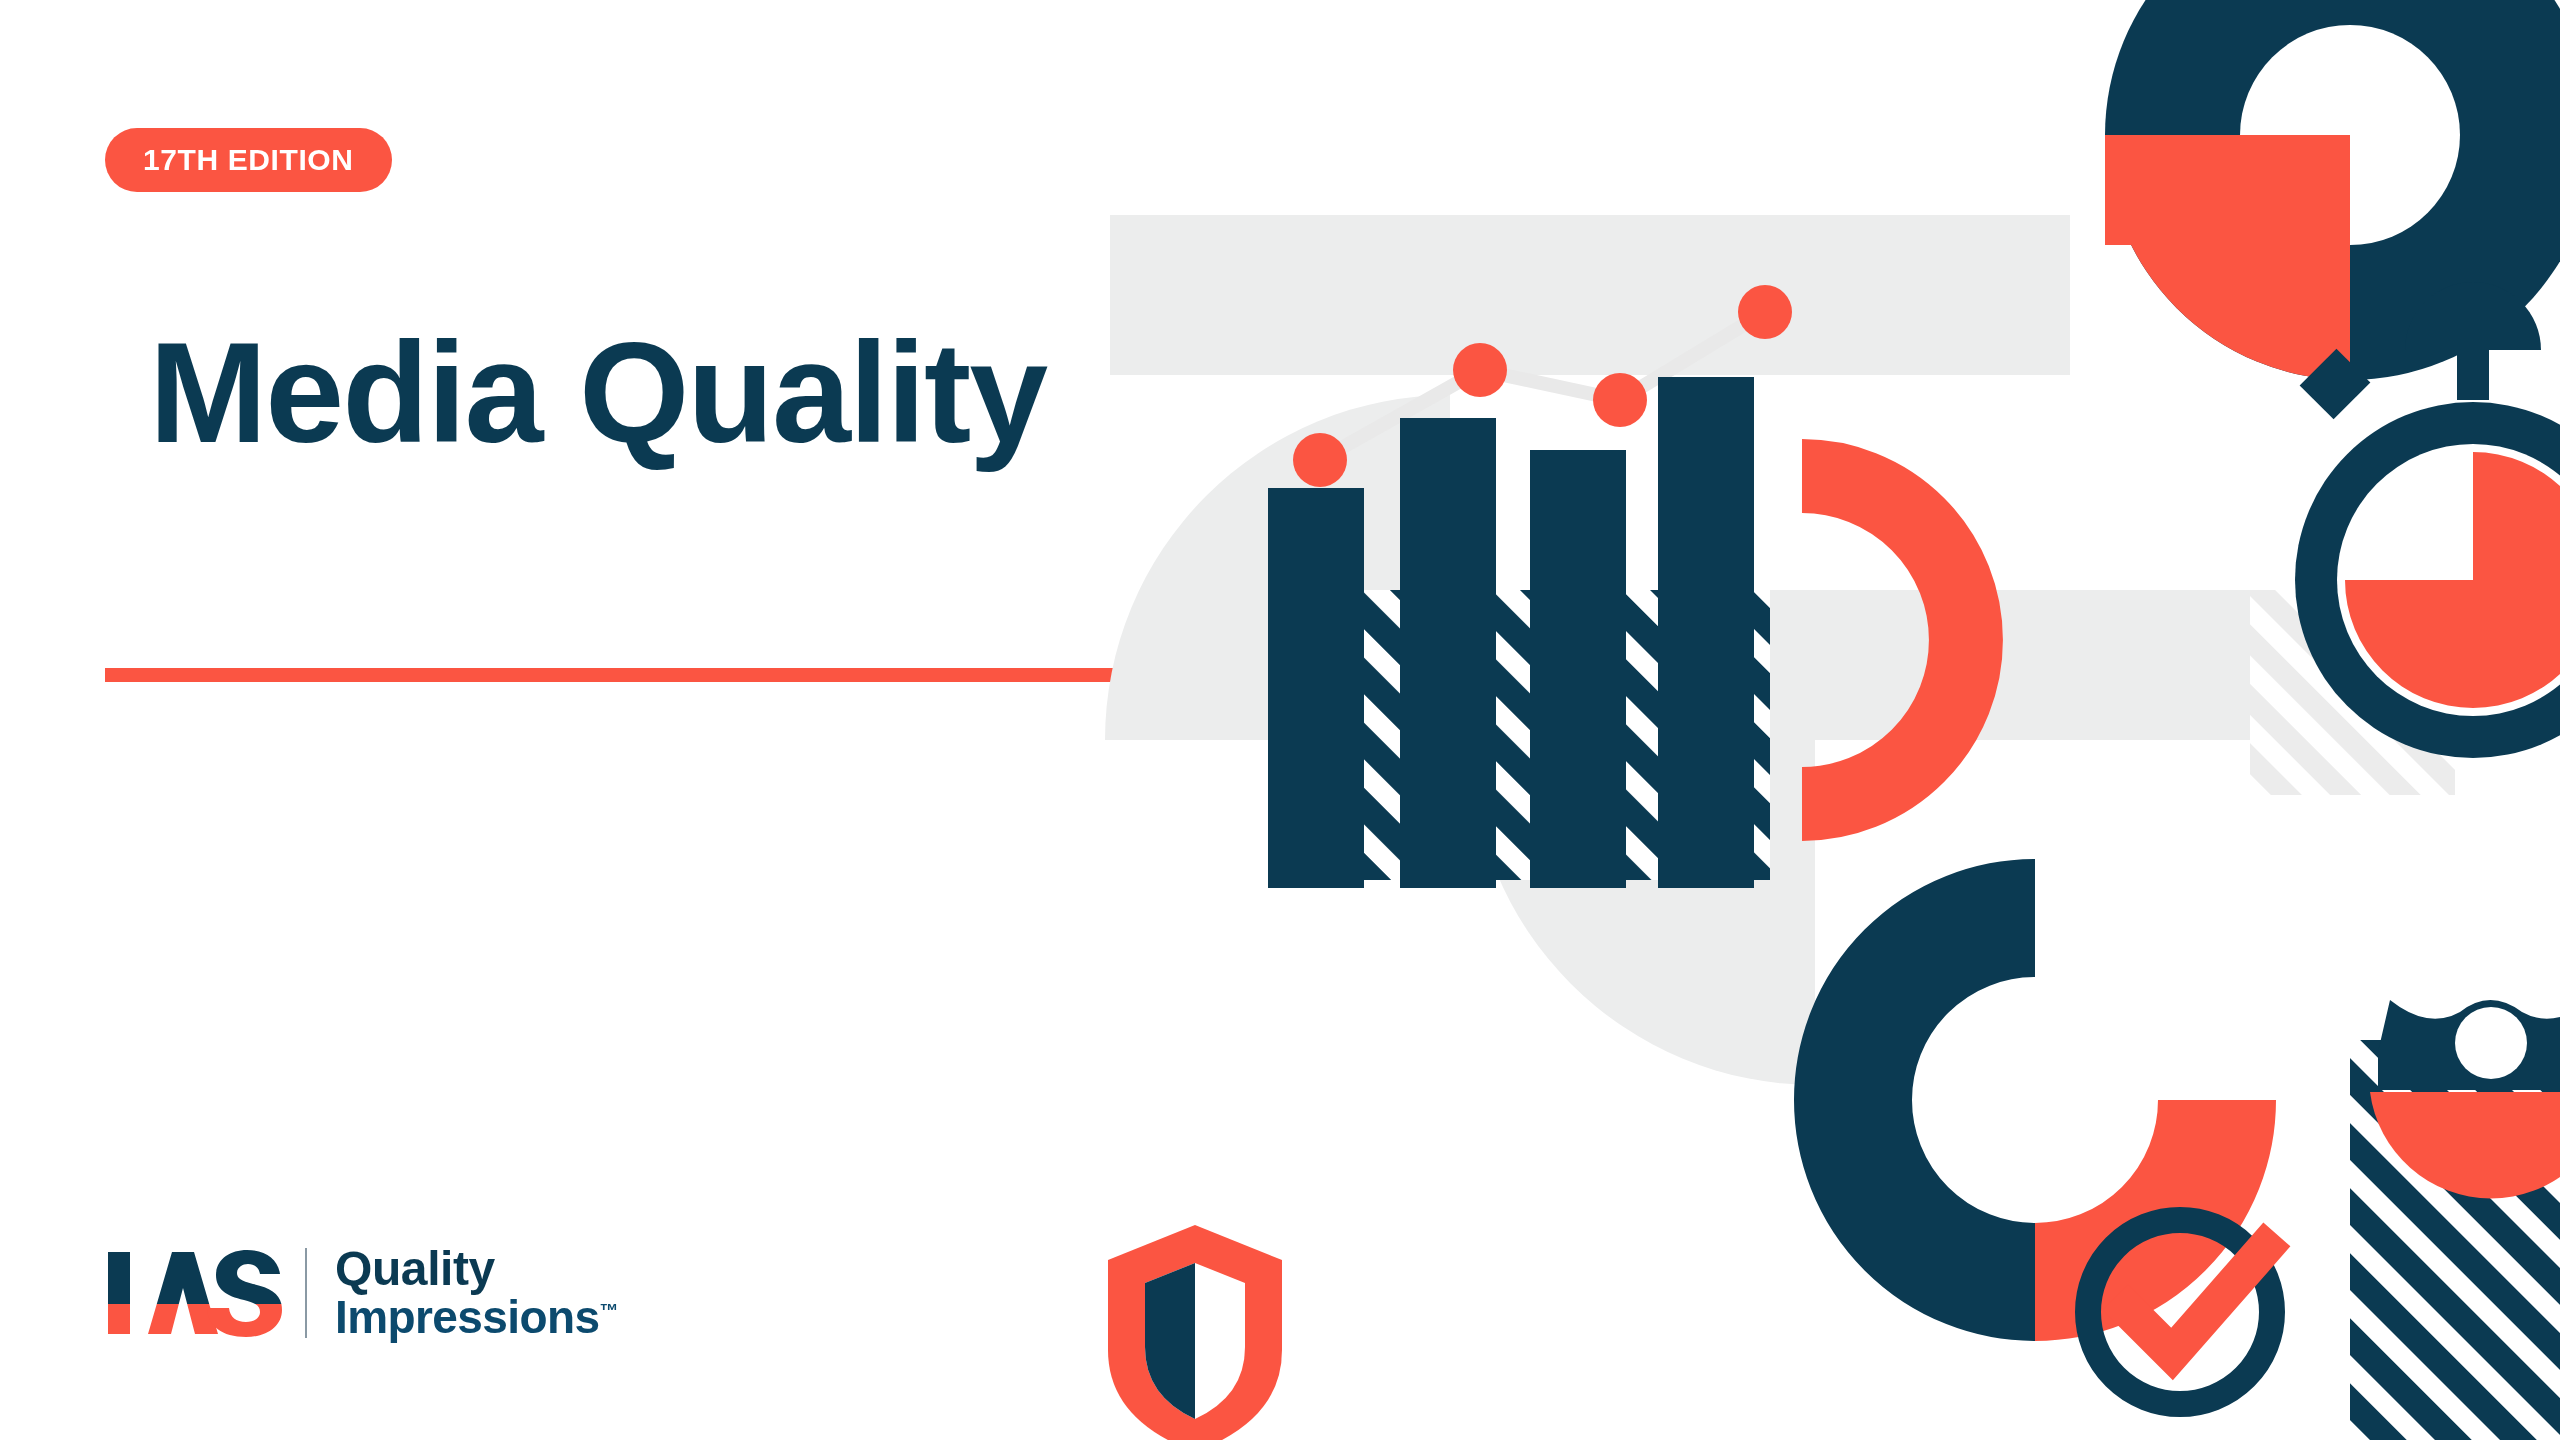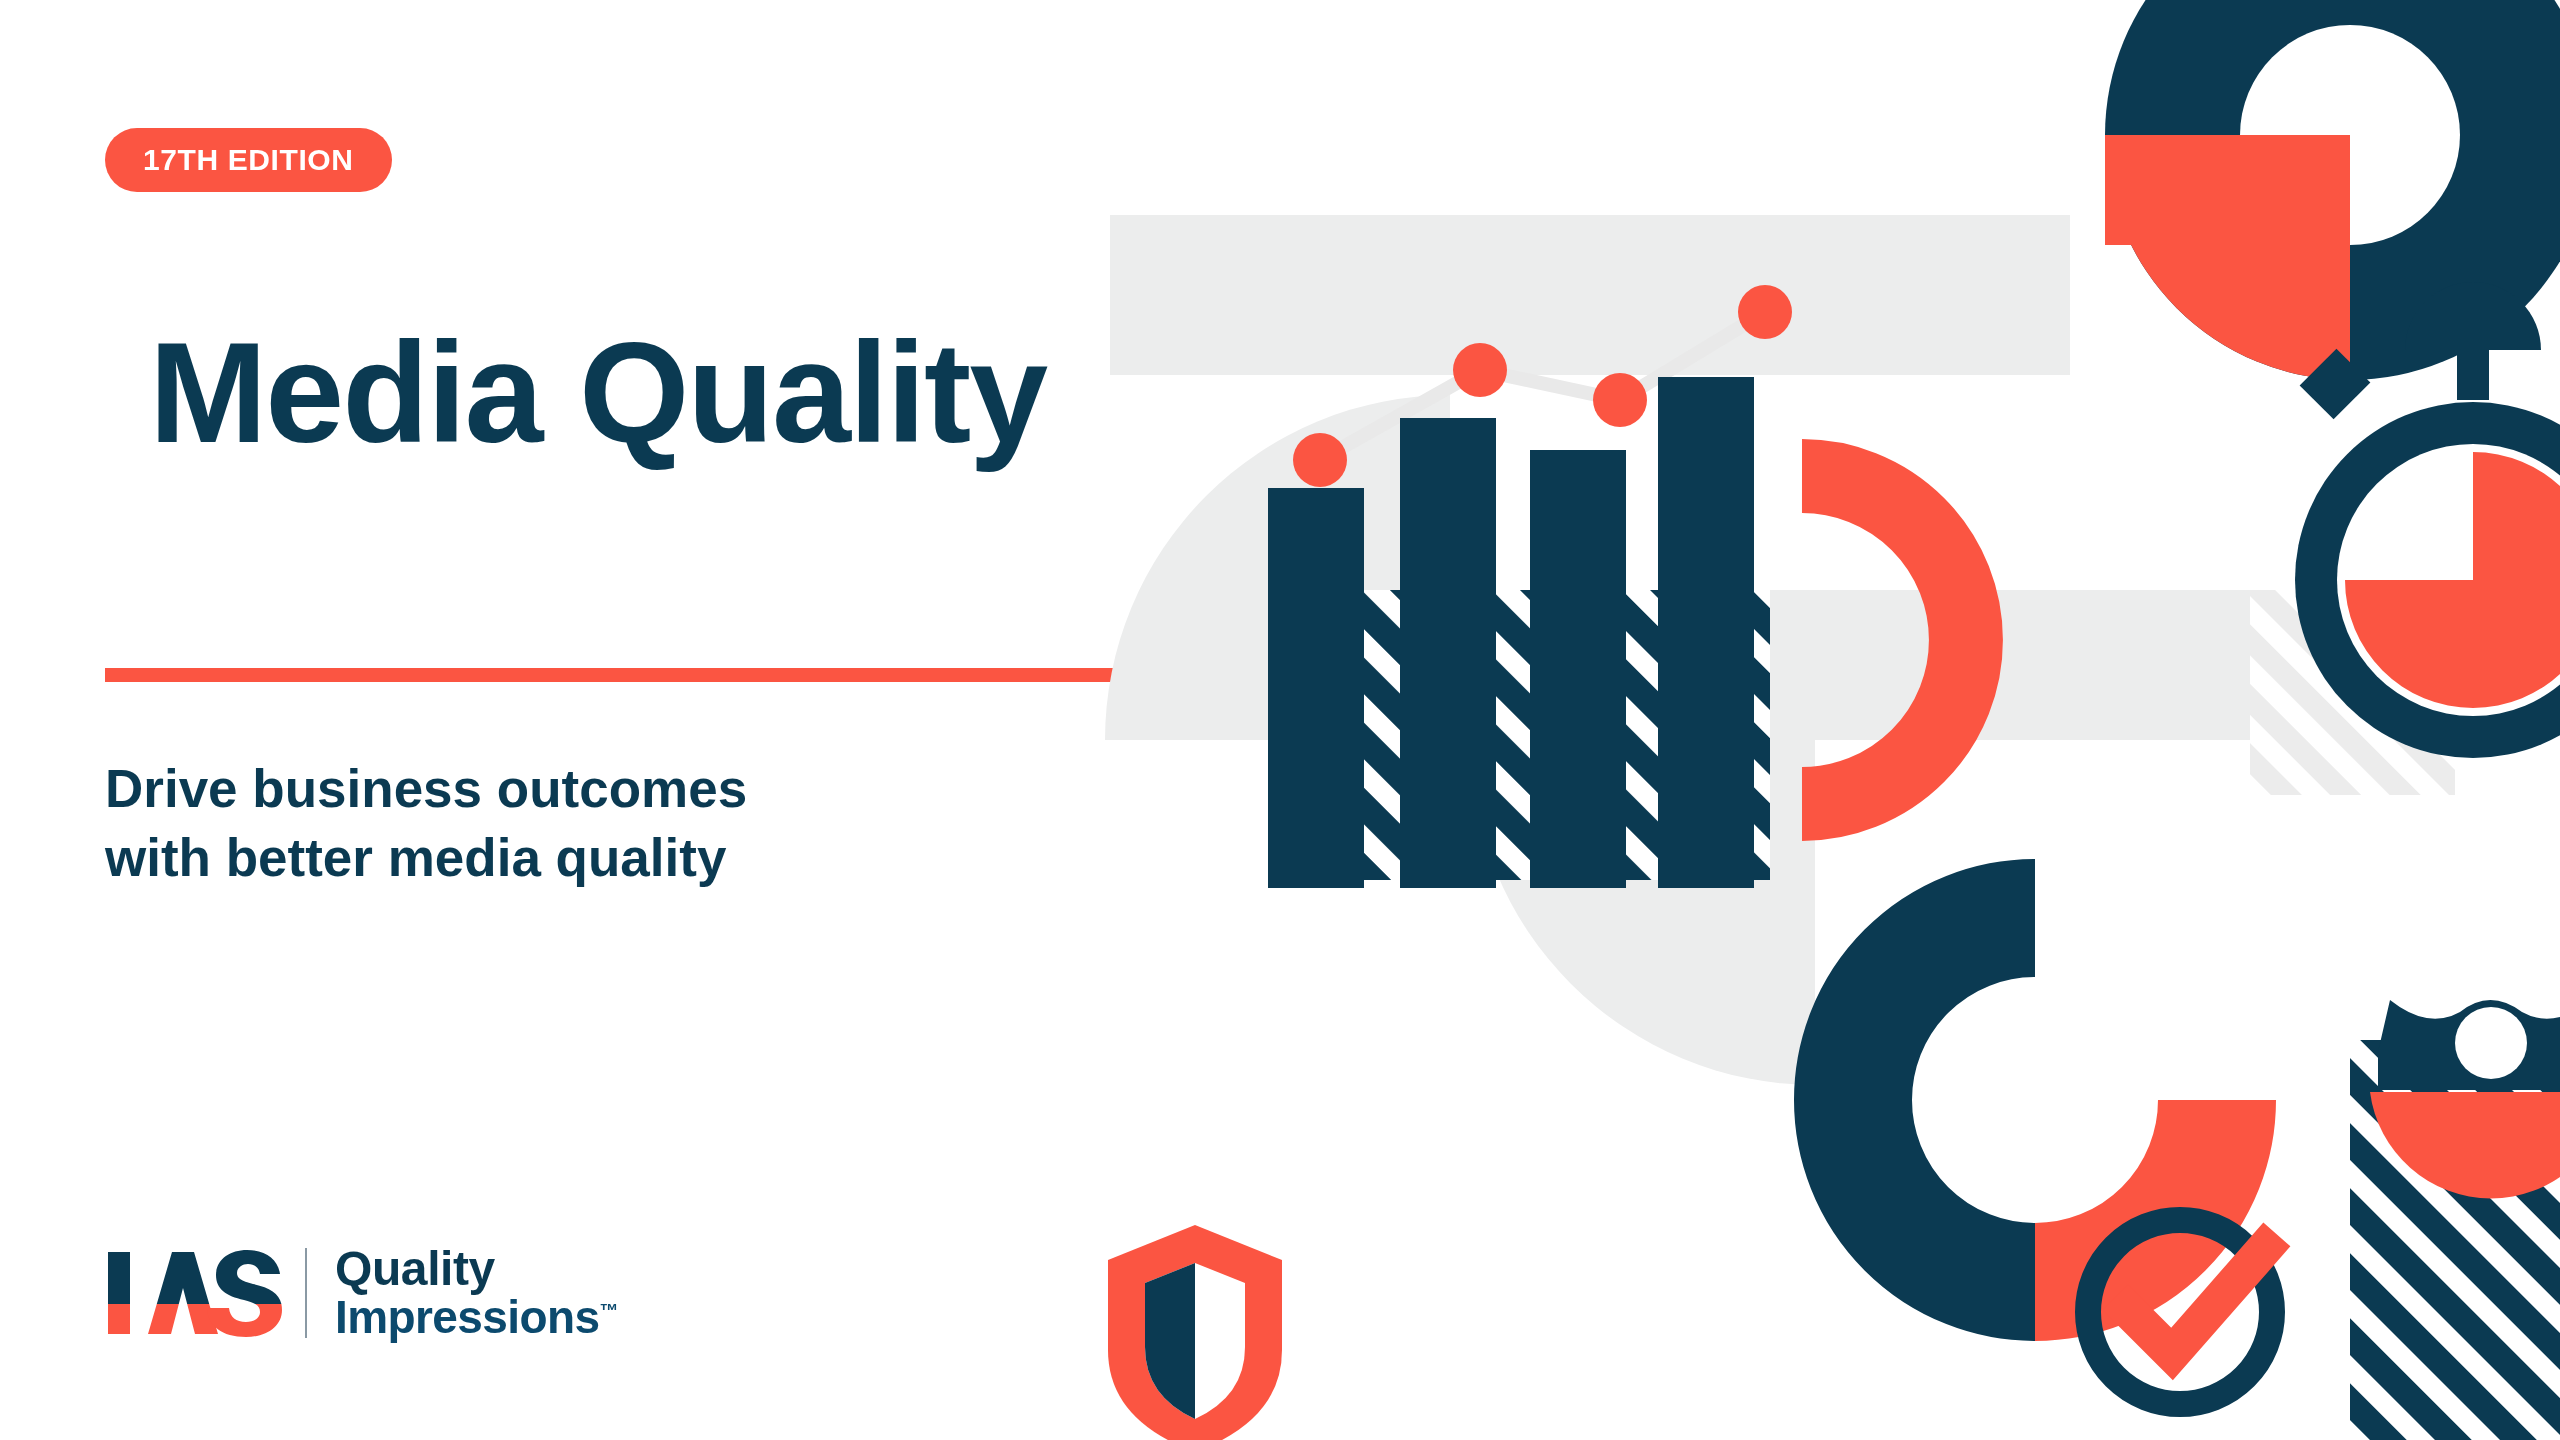--- a/index.html
+++ b/index.html
@@ -61,21 +61,20 @@
   <div class="left-col">
 
     <div class="badge">
       <span>17TH EDITION</span>
     </div>
 
     <h1 class="title"><span>Media Quality</span><br></h1>
 
     <div class="rule"></div>
 
-    <div class="tagline"><span>Drive business outcomes</span><br><span>with better media quality</span></div>
 
     <div class="logo">
       <svg class="logo-mark" viewBox="0 0 175 90">
         <defs>
           <clipPath id="lgTop">
               <rect x="0" y="0" width="175" height="56"></rect>
             </clipPath>
           <clipPath id="lgBot">
               <rect x="0" y="56" width="175" height="34"></rect>
             </clipPath>

